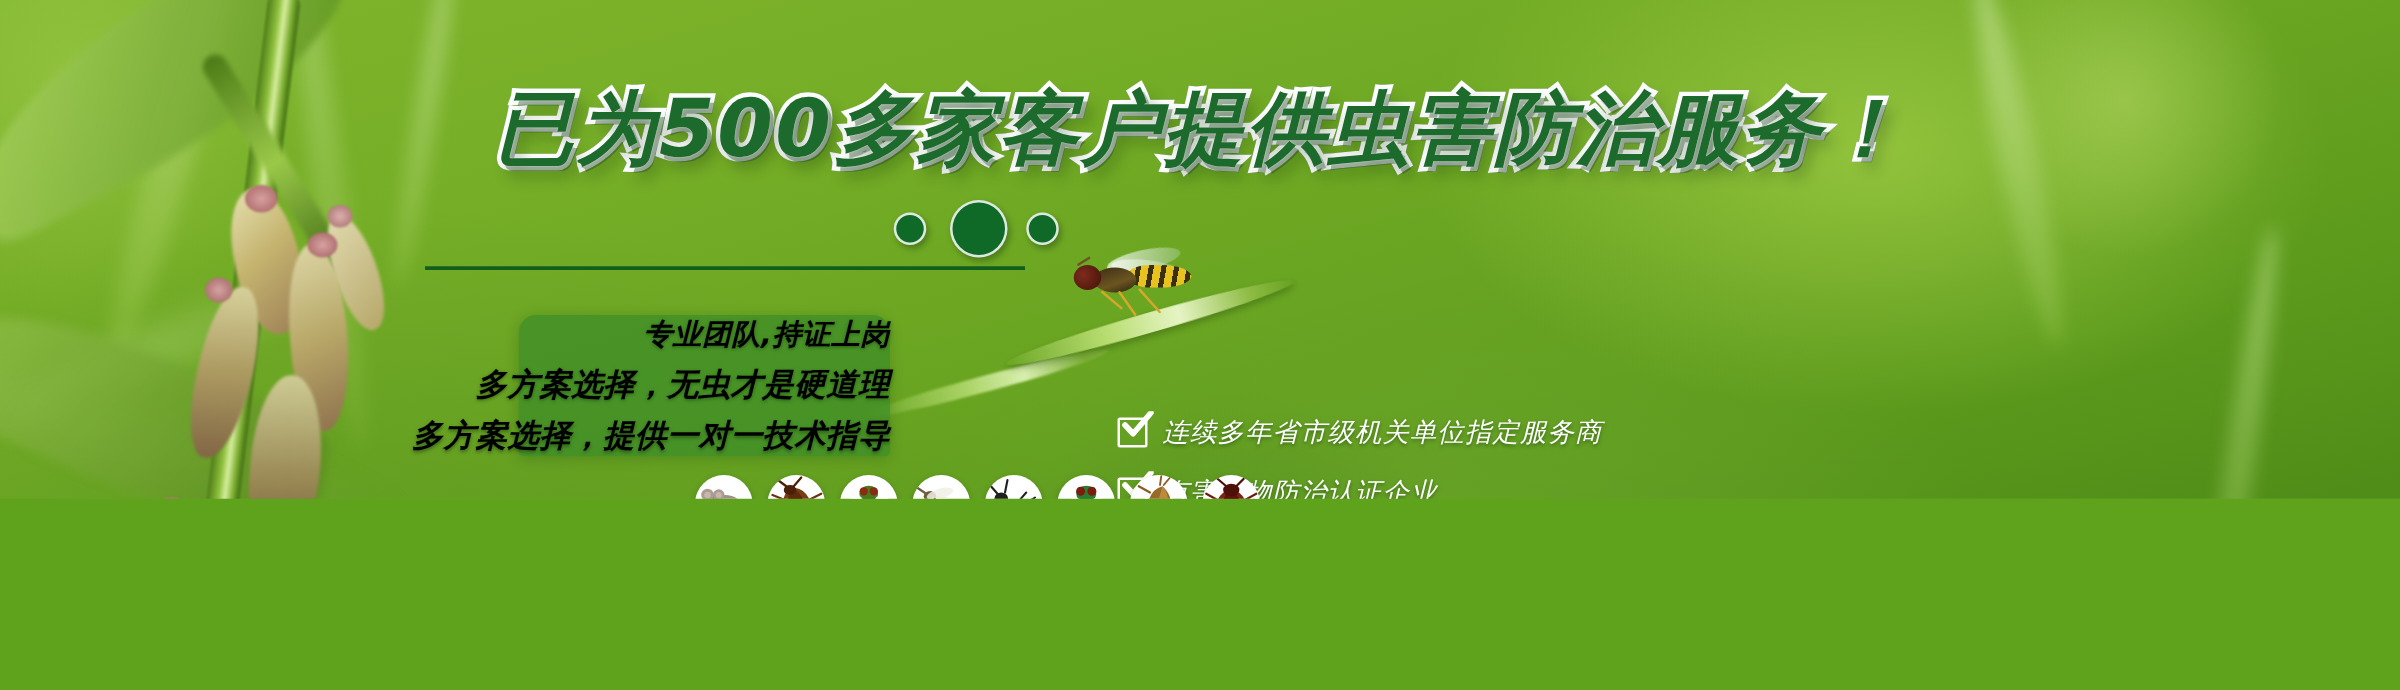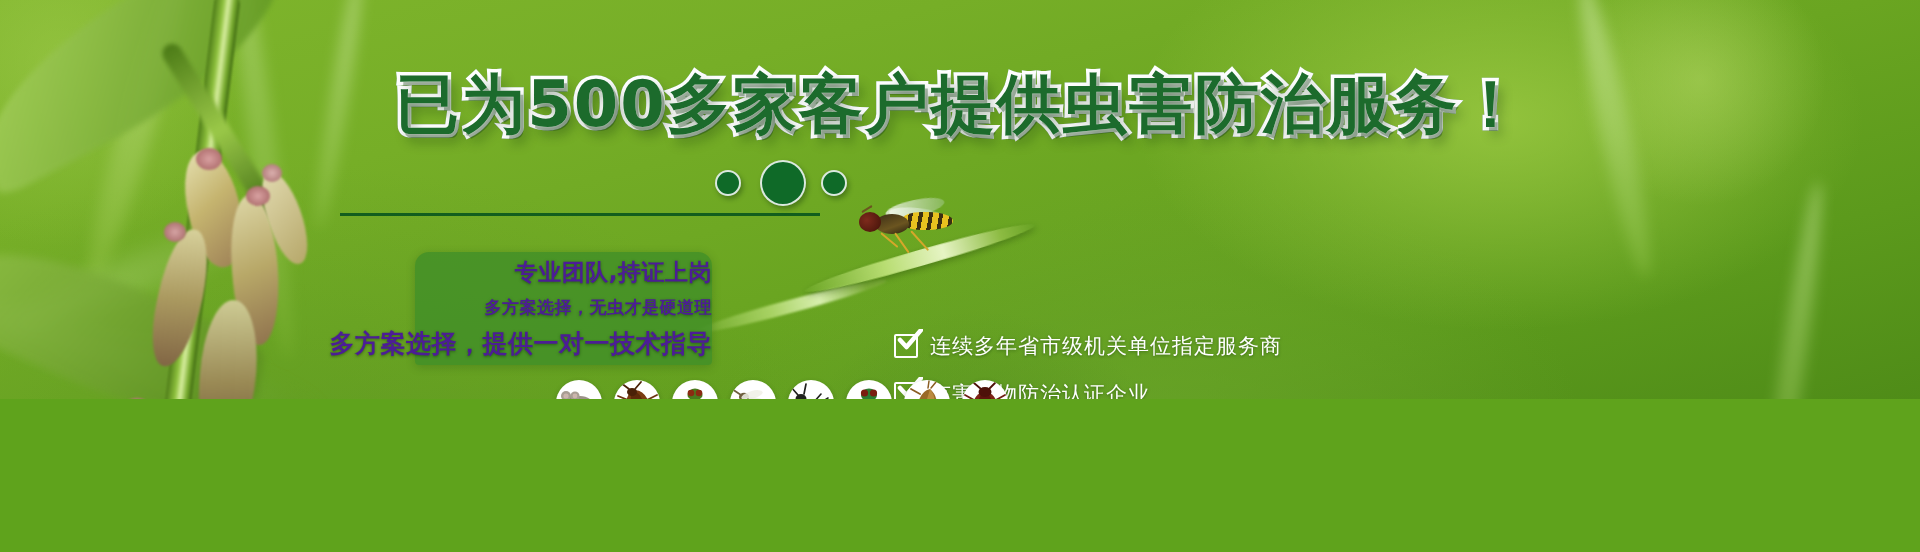--- a/index.html
+++ b/index.html
@@ -1,21 +1,21 @@
 <!DOCTYPE html>
 <html><head>
 <meta charset="utf-8">
 <style>
   html,body{margin:0;padding:0;}
   body{
     width:1920px;height:552px;overflow:hidden;
     font-family:"Liberation Sans","DejaVu Sans",sans-serif;
     background:#5fa31c;
   }
-  .banner{position:relative;width:1920px;height:399px;overflow:hidden;}
+  .banner{position:relative;width:1920px;height:399px;overflow:hidden;font-style:italic;}
 
   
   .bg{position:absolute;inset:0;
       background:
         radial-gradient(ellipse 520px 300px at 1500px 120px, rgba(160,205,70,.75), rgba(160,205,70,0) 70%),
         radial-gradient(ellipse 600px 360px at 1150px 430px, rgba(108,166,44,.65), rgba(108,166,44,0) 72%),
         radial-gradient(ellipse 700px 420px at 300px 480px, rgba(92,150,35,.55), rgba(92,150,35,0) 75%),
         linear-gradient(165deg,#7fb52c 0%,#76ae27 28%,#6aa521 55%,#5c9a1c 78%,#4f8c18 100%);
   }
   .bg-blur{position:absolute;inset:0;
@@ -122,27 +122,27 @@
     background:rgba(60,140,40,.72);
     border-radius:14px 14px 4px 4px;
     box-shadow:0 2px 10px rgba(20,60,15,.22);
   }
   .card-lines{
     position:absolute;left:330px;top:252px;width:400px;height:113px;
     display:flex;flex-direction:column;justify-content:center;align-items:flex-end;
     gap:8px;padding-right:18px;box-sizing:border-box;
   }
   .card-line{
-    color:#4c1d95;font-weight:bold;white-space:nowrap;
+    color:#000000;font-weight:bold;white-space:nowrap;
     font-family:"DejaVu Sans","Liberation Sans",sans-serif;
     text-shadow:0 1px 3px rgba(15,50,10,.55);
     letter-spacing:.5px;
   }
   .cl-1{font-size:23px;}
-  .cl-2{font-size:17px;margin-left:23px;}
+  .cl-2{font-size:25px;margin-left:23px;}
   .cl-3{font-size:25px;}
 
   
   .checks{position:absolute;left:862px;top:332px;display:flex;flex-direction:column;gap:20px;}
   .check-row{display:flex;align-items:center;gap:12px;padding-left:32px;}
   .check-box{width:24px;height:24px;position:relative;flex:0 0 auto;}
   .check-box .bx{position:absolute;inset:0;border:2px solid #ffffff;border-radius:2px;}
   .check-box .tick{position:absolute;left:3px;top:-5px;width:26px;height:22px;}
   .check-text{color:#ffffff;font-size:21px;font-weight:500;white-space:nowrap;
     font-family:"DejaVu Sans","Liberation Sans",sans-serif;

